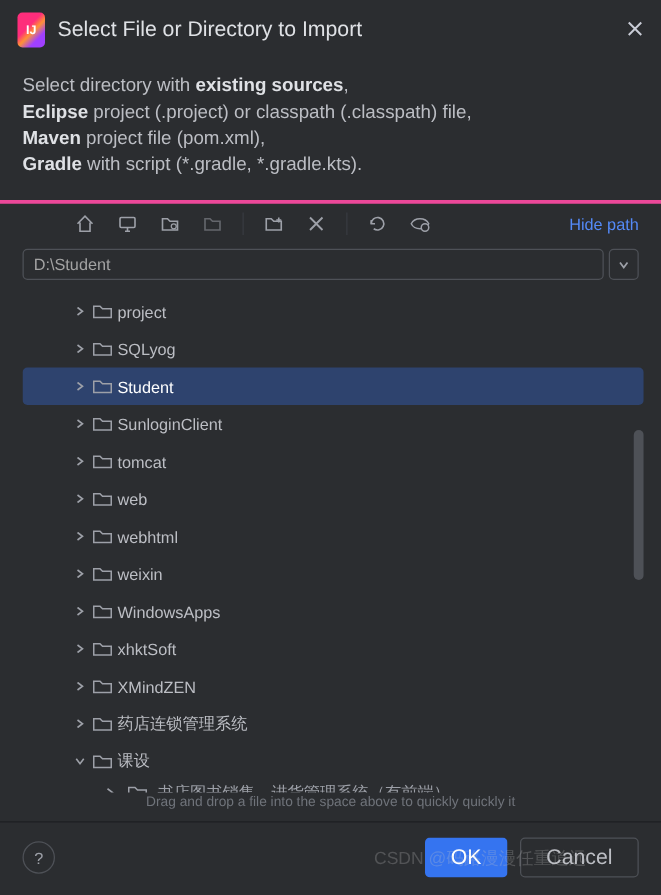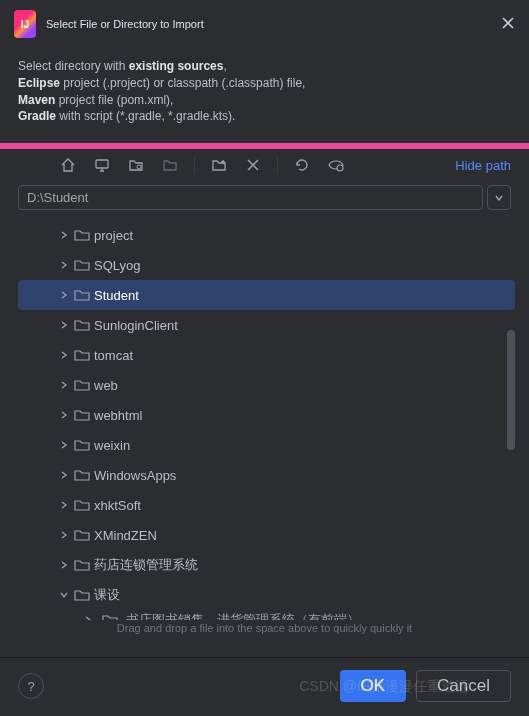--- a/index.html
+++ b/index.html
@@ -23,28 +23,28 @@
     width: 22px; height: 28px;
     background: linear-gradient(135deg, #fe2d7b 0%, #fe2d7b 40%, #ff9135 55%, #a040ff 75%);
     border-radius: 4px;
     display: flex;
     align-items: center;
     justify-content: center;
     font-size: 10px;
     font-weight: bold;
     color: #fff;
   }
-  .title { flex: 1; color: #dfe1e5; font-size: 11px; }
+  .title { flex: 1; color: #dfe1e5; font-size: 17px; }
   .close-x { cursor: pointer; color: #c9ccd6; }
   .description {
     padding: 10px 18px 18px 18px;
     color: #bcbec4;
-    font-size: 12px;
+    font-size: 15px;
     line-height: 1.4;
-    border-bottom: 6px solid #ec4899;
+    border-bottom: 3px solid #ec4899;
   }
   .bold { color: #dfe1e5; font-weight: 600; }
   .toolbar {
     display: flex;
     align-items: center;
     padding: 6px 18px;
     gap: 14px;
     margin-left: 40px;
   }
   .tb-icon {

